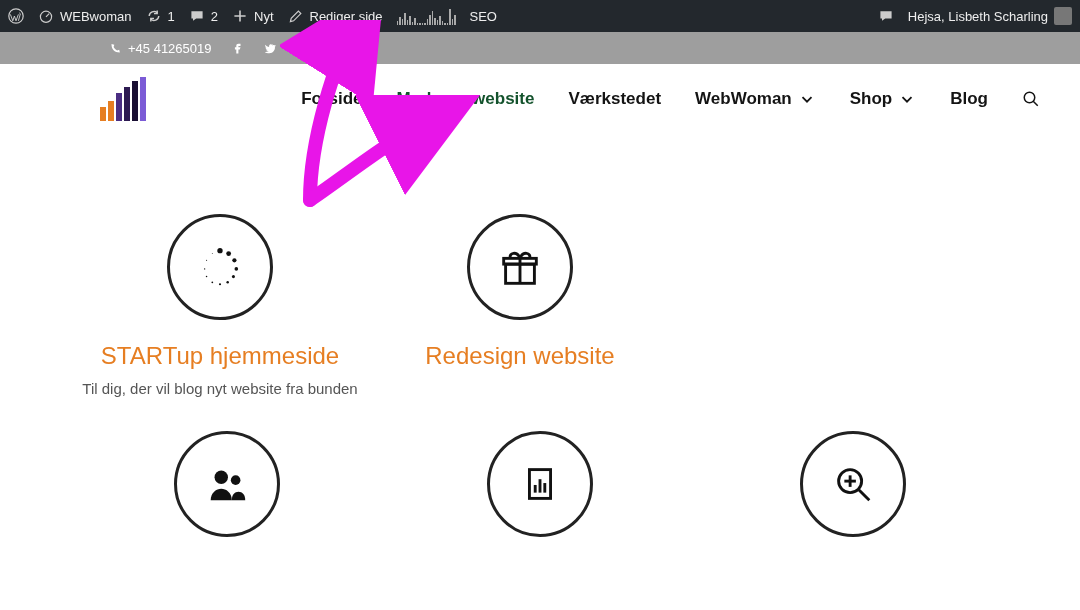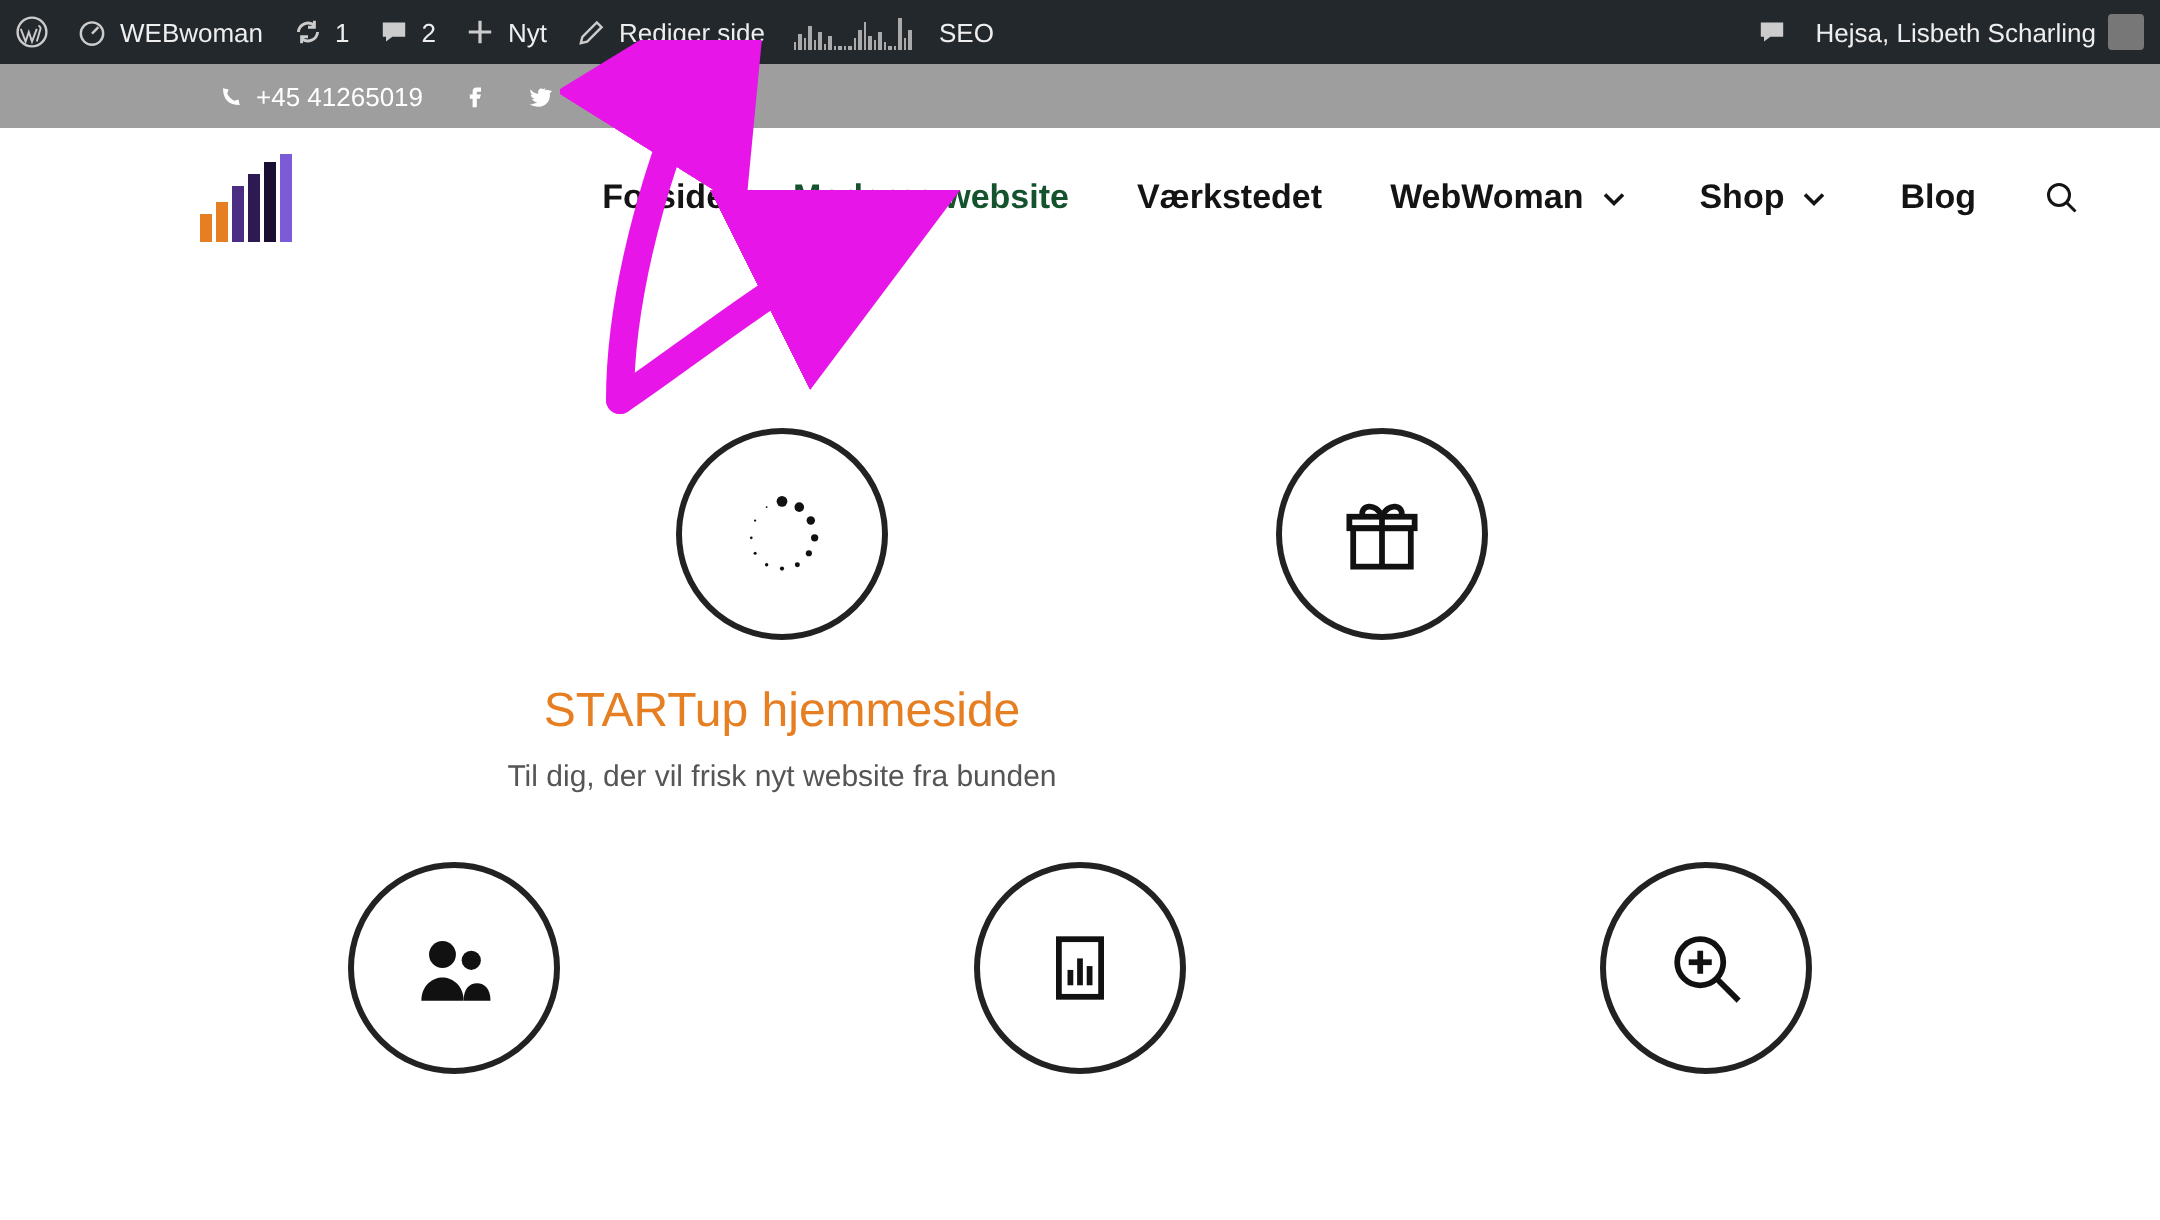--- a/index.html
+++ b/index.html
@@ -22,21 +22,21 @@
   
   .nav { height:70px; display:flex; align-items:center; padding:0 40px 0 100px; }
   .logo { display:flex; align-items:flex-end; gap:2px; margin-right:auto; }
   .logo span { display:block; width:6px; }
   .menu { display:flex; align-items:center; gap:34px; font-size:17px; color:#141414; font-weight:600; }
   .menu .active { color:#14532d; }
   .menu .item { display:flex; align-items:center; gap:6px; cursor:pointer; }
   .menu svg { width:18px; height:18px; stroke:#141414; fill:none; stroke-width:2; }
 
   
-  .cards { display:flex; justify-content:center; padding:80px 68px 10px 70px; position:relative; }
+  .cards { display:flex; justify-content:flex-start; padding:80px 68px 10px 70px; position:relative; }
   .card { width:300px; text-align:center; }
   .circle { width:106px; height:106px; border:3px solid #222; border-radius:50%; margin:0 auto 22px auto; display:flex; align-items:center; justify-content:center; }
   .card h3 { color:#e67e22; font-size:24px; font-weight:400; margin-bottom:8px; }
   .card p { color:#555; font-size:15px; line-height:1.5; }
 
   
   .row2 { display:flex; justify-content:space-around; padding:20px 70px 0 70px; }
   .row2 .circle { margin-bottom:0; }
 
   
@@ -224,32 +224,33 @@
           <circle cx="25" cy="43" r="1.1"></circle>
           <circle cx="17" cy="41" r="0.9"></circle>
           <circle cx="11" cy="35" r="0.8"></circle>
           <circle cx="9" cy="27" r="0.7"></circle>
           <circle cx="11" cy="18" r="0.6"></circle>
           <circle cx="17" cy="11" r="0.5"></circle>
         </g>
       </svg>
     </div>
     <h3>STARTup hjemmeside</h3>
-    <p>Til dig, der vil frisk nyt website fra bunden</p>
+    <p>Til dig, der vil blog nyt website fra bunden</p>
   </div>
 
   <div class="card">
     <div class="circle">
       <svg viewBox="0 0 50 50" fill="none" stroke="#111" stroke-width="3">
         <rect x="10" y="22" width="30" height="20"></rect>
         <rect x="8" y="16" width="34" height="6"></rect>
         <line x1="25" y1="16" x2="25" y2="42"></line>
         <path d="M25 16c-3-8-12-6-10 0M25 16c3-8 12-6 10 0"></path>
       </svg>
     </div>
+    <h3>Redesign website</h3>
   </div>
 
 
 </div>
 
 <div class="row2">
   <div class="circle">
     <svg viewBox="0 0 50 50" fill="#111">
       <circle cx="19" cy="18" r="7"></circle>
       <path d="M8 42c0-8 6-12 11-12s11 4 11 12z"></path>

